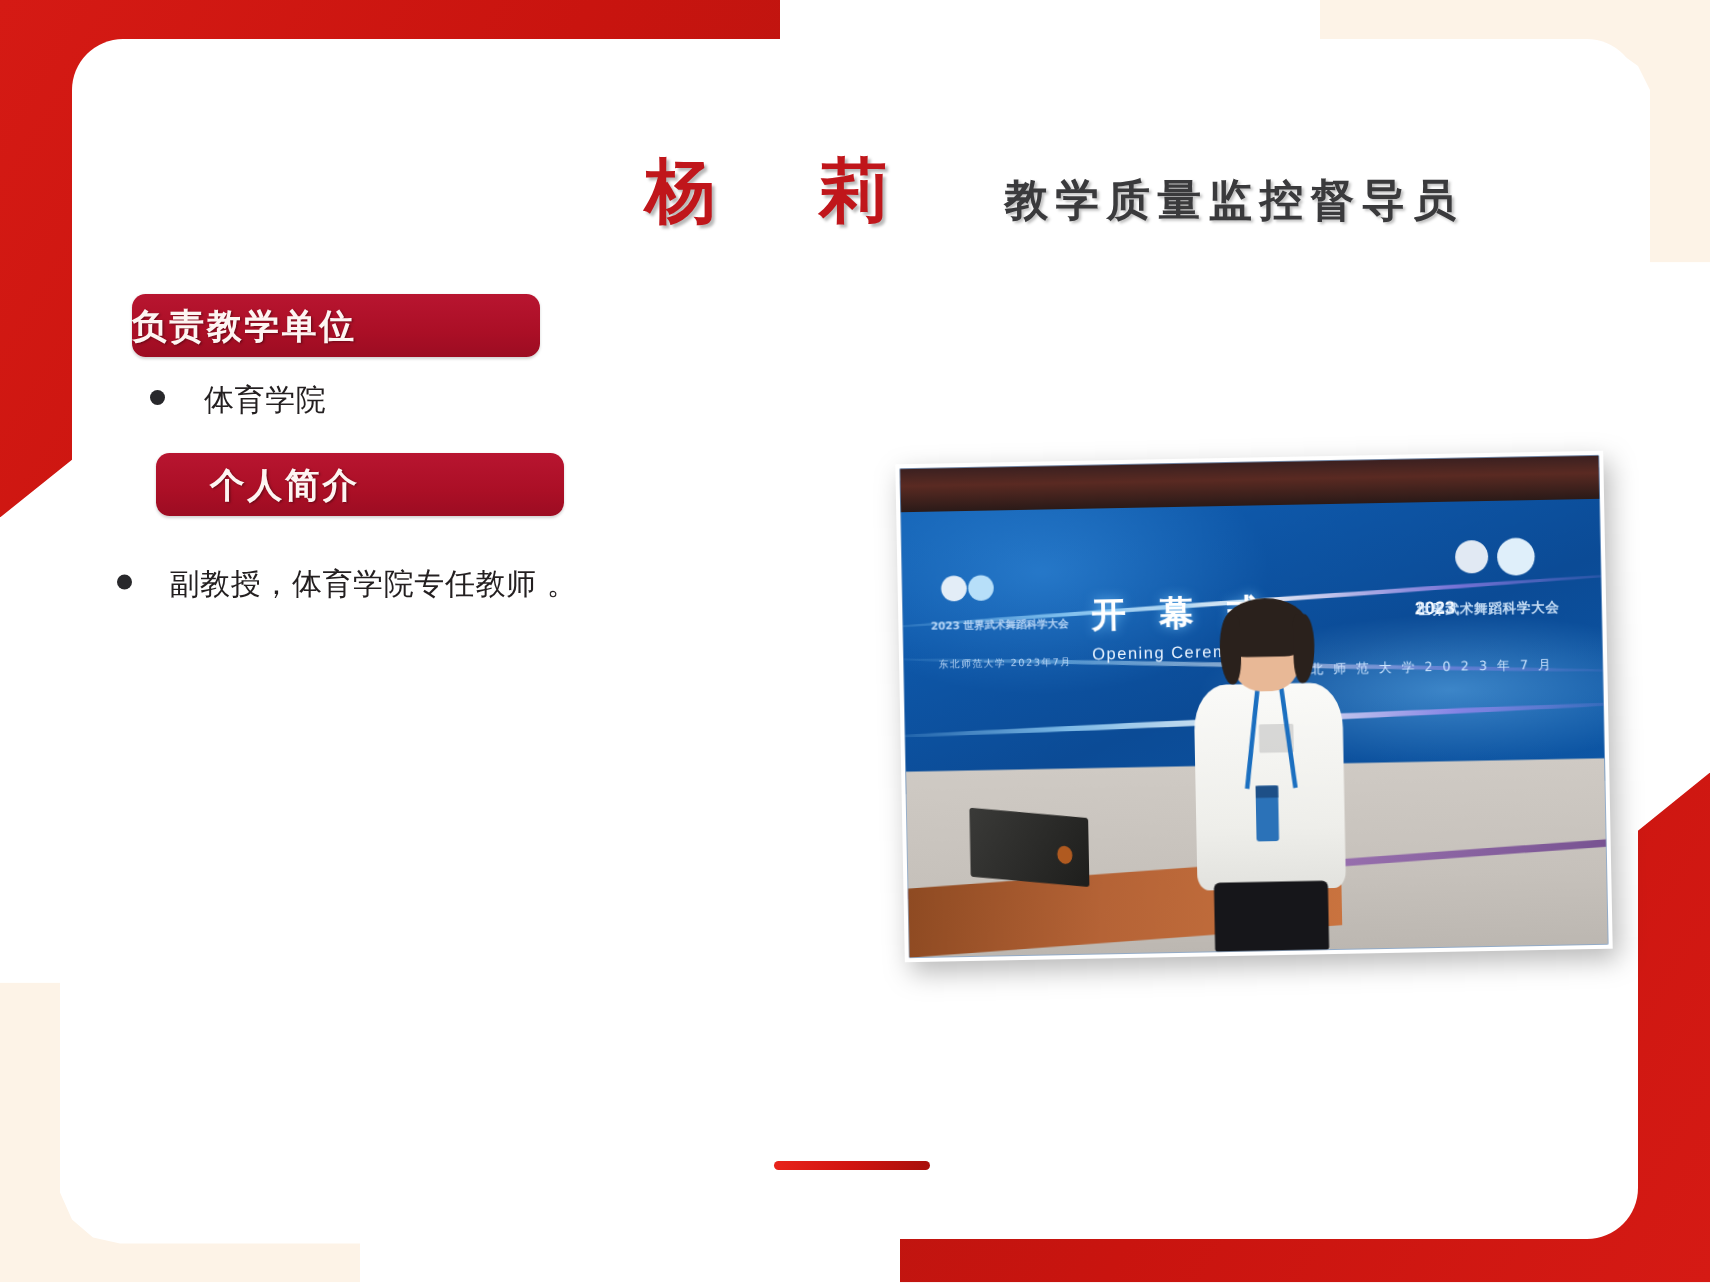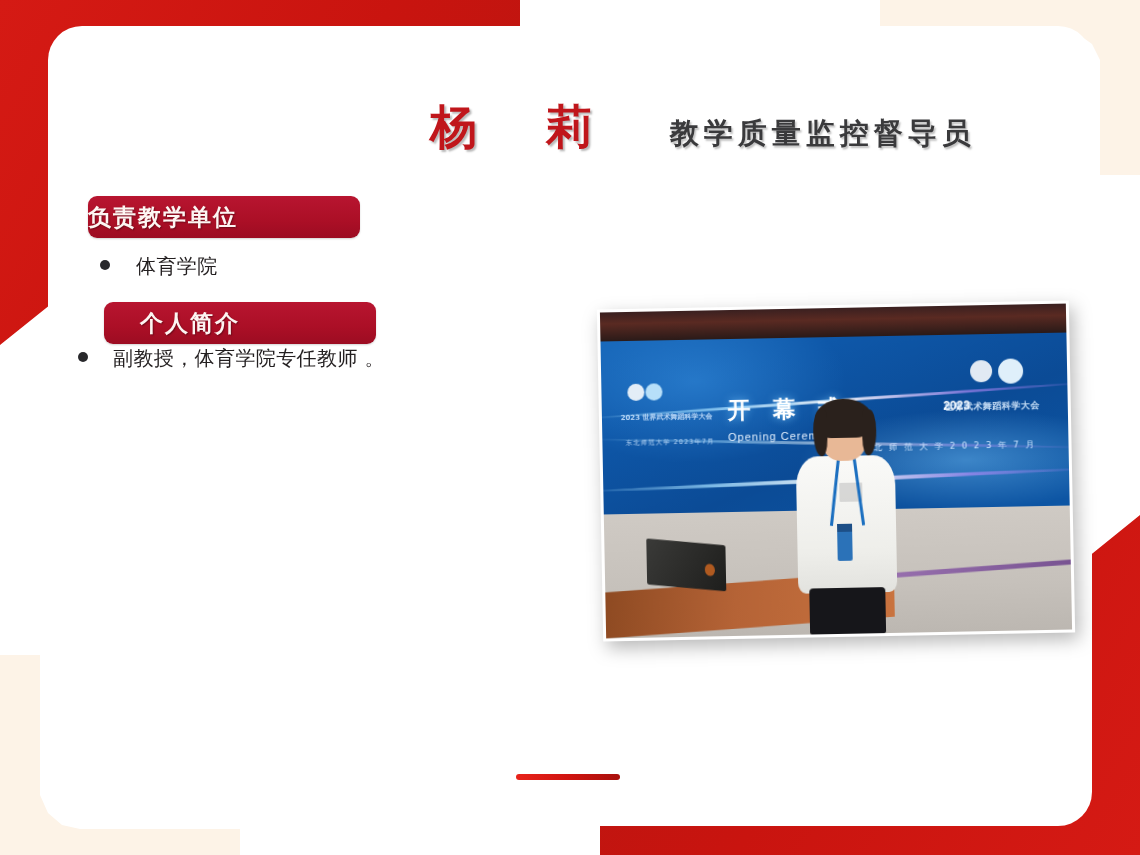--- a/index.html
+++ b/index.html
@@ -111,21 +111,21 @@
   #badge-unit{left:88px;top:196px;}
   #badge-bio {left:88px;top:302px;margin-left:16px;}
   #badge-bio span{padding-left:36px;}
 
   
   .list{
     position:absolute;
     z-index:5;
   }
   #unit-list{left:88px;top:248px;width:470px;}
-  #bio-list {left:78px;top:340px;width:500px;}
+  #bio-list {left:78px;top:371px;width:500px;}
 
   .li{
     display:flex;
     align-items:flex-start;
     margin-bottom:4px;
   }
   .dot{
     flex:0 0 auto;
     width:10px;height:10px;
     border-radius:50%;

